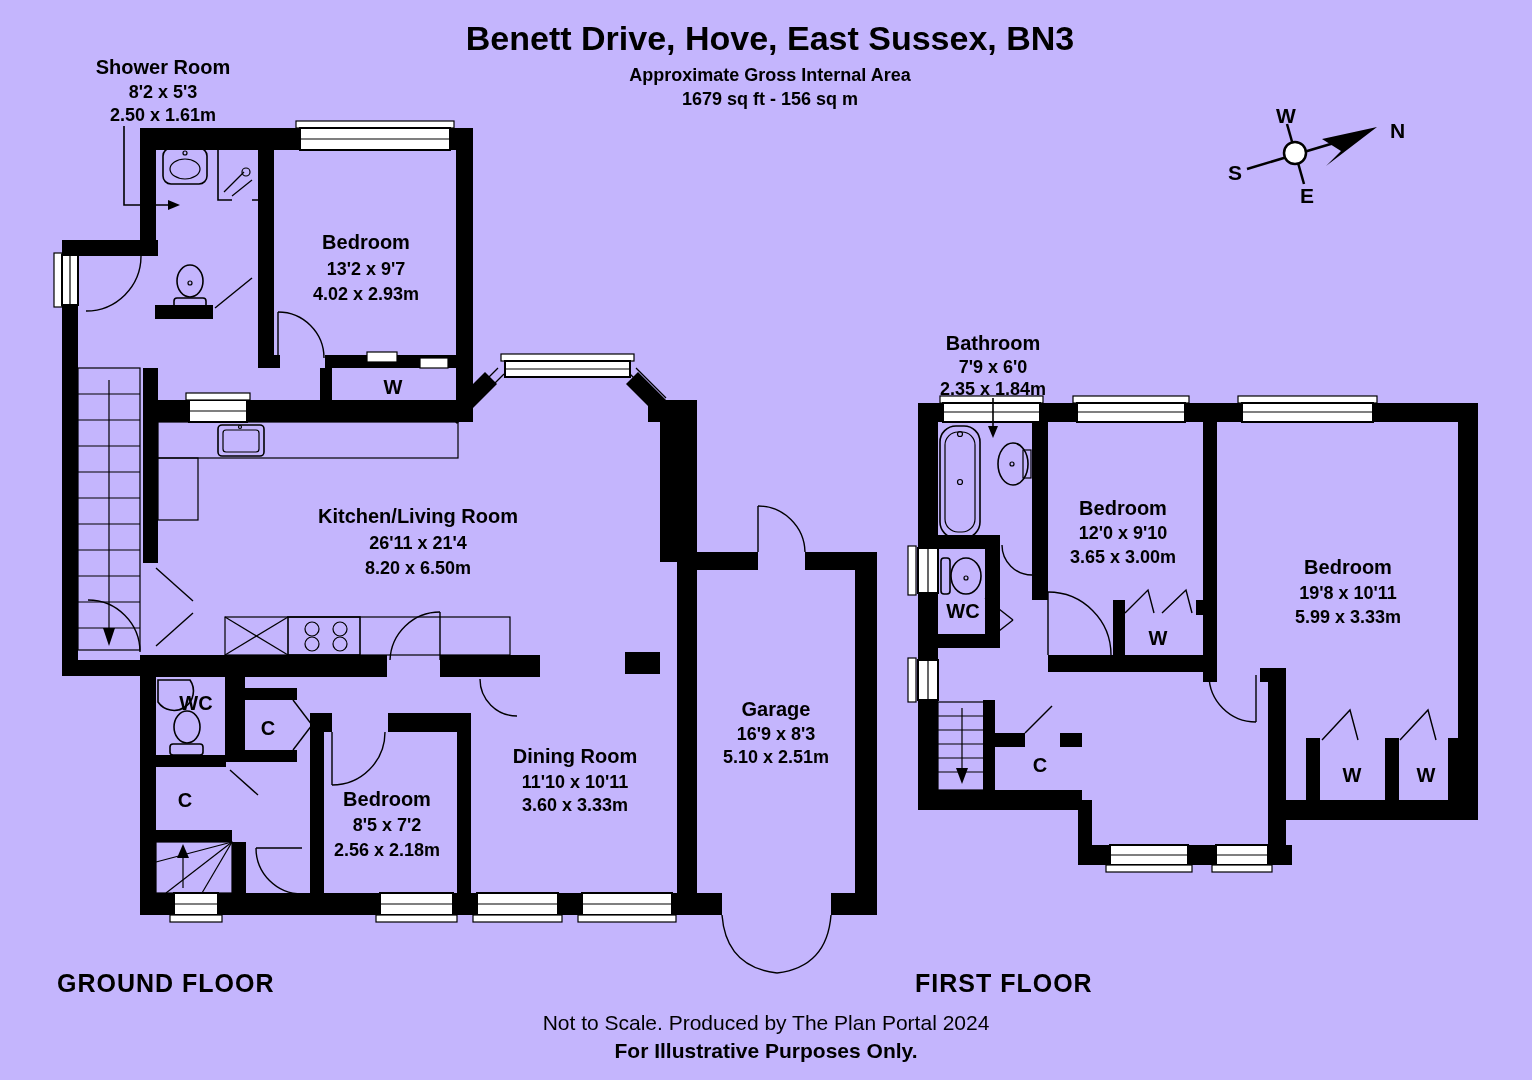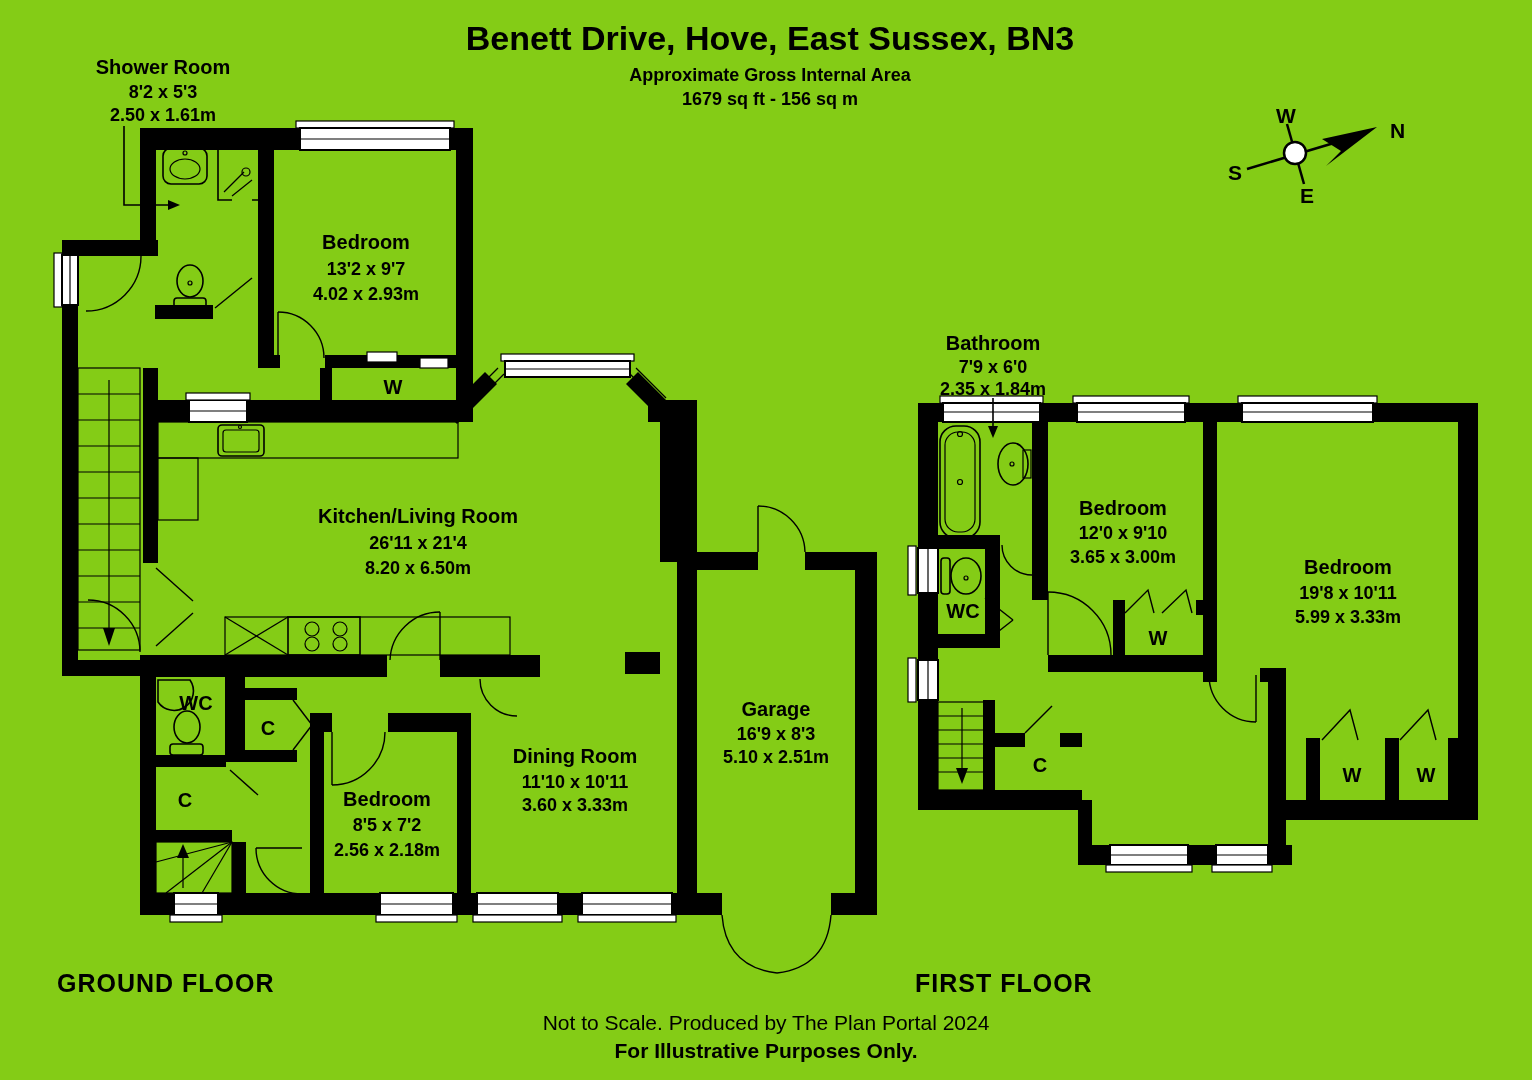--- a/index.html
+++ b/index.html
@@ -1,16 +1,16 @@
 <!DOCTYPE html>
 <html><head>
 <meta charset="utf-8">
 <style>
   html,body{margin:0;padding:0;background:#ffffff;}
-  #page{position:relative;width:1532px;height:1080px;background:#84cc16;overflow:hidden;
+  #page{position:relative;width:1532px;height:1080px;background:#c4b5fd;overflow:hidden;
         font-family:"Liberation Sans", sans-serif;}
   svg{position:absolute;left:0;top:0;}
   svg text{fill:#000;}
   .t-title{font-size:34px;font-weight:bold;}
   .t-sub{font-size:18px;font-weight:bold;}
   .t-room{font-size:20px;font-weight:bold;}
   .t-dim{font-size:18px;font-weight:bold;}
   .t-small{font-size:20px;font-weight:bold;}
   .t-floor{font-size:25px;font-weight:bold;letter-spacing:1px;}
   .t-foot{font-size:21px;}

